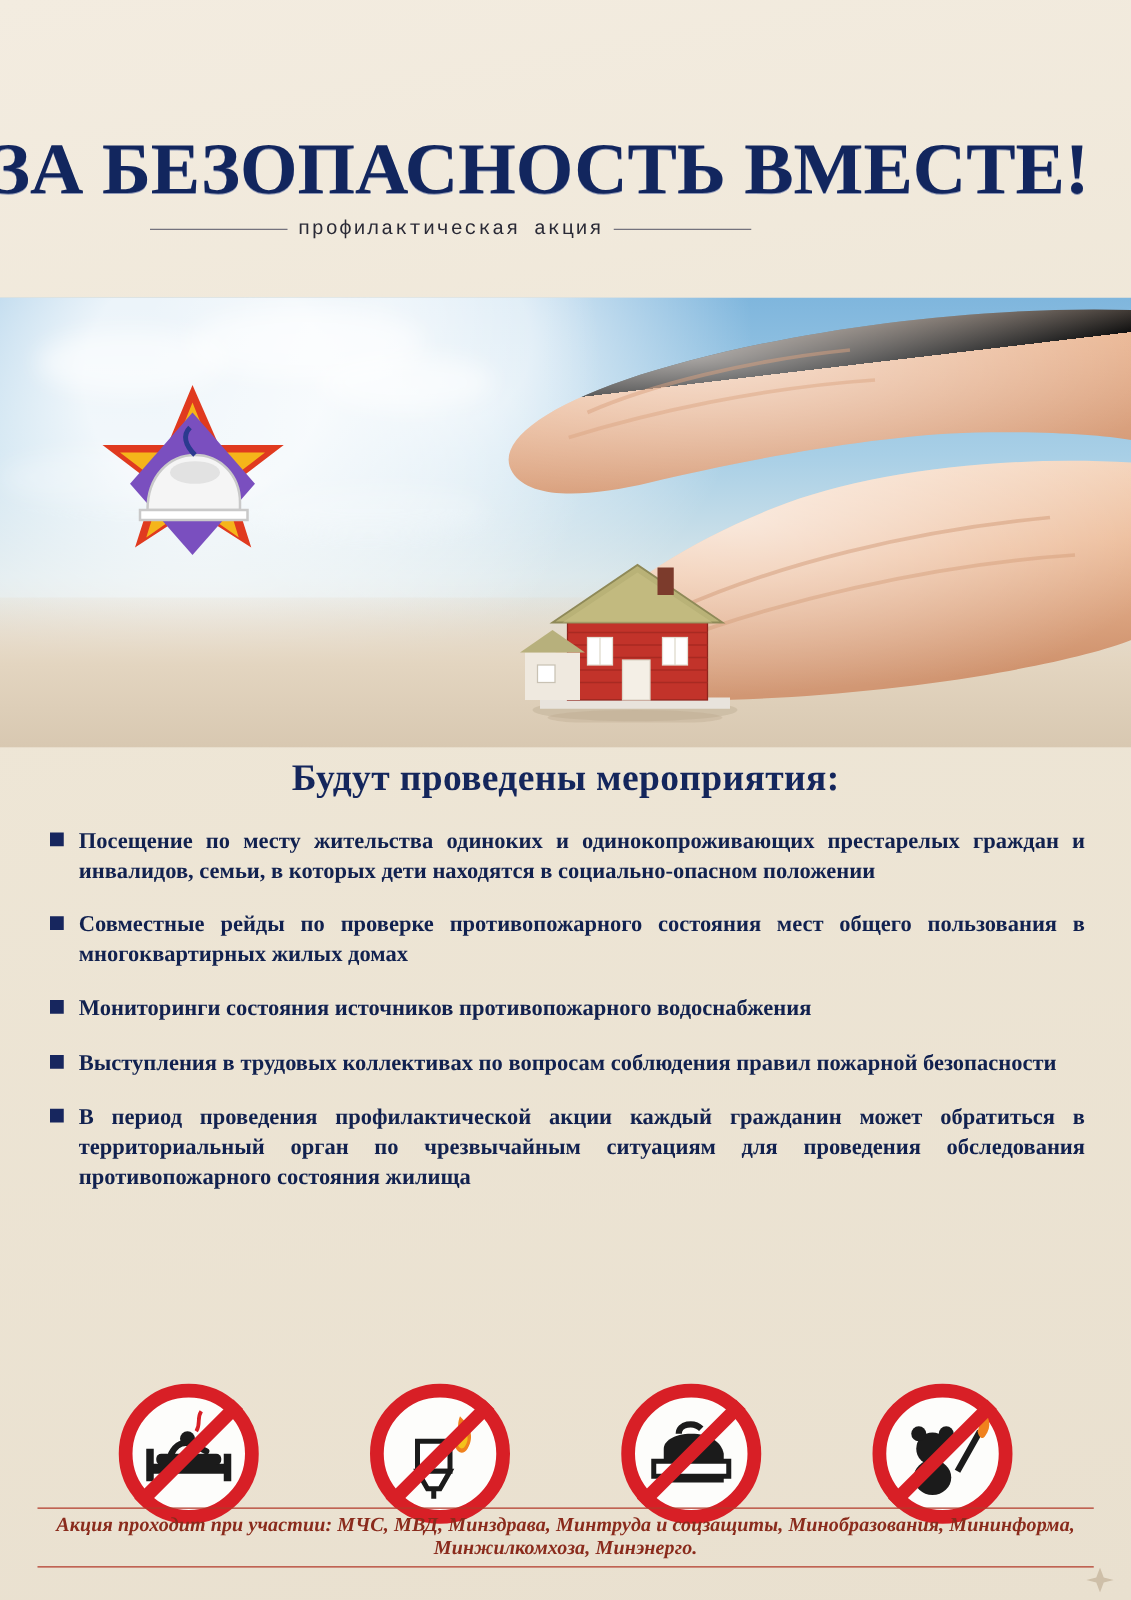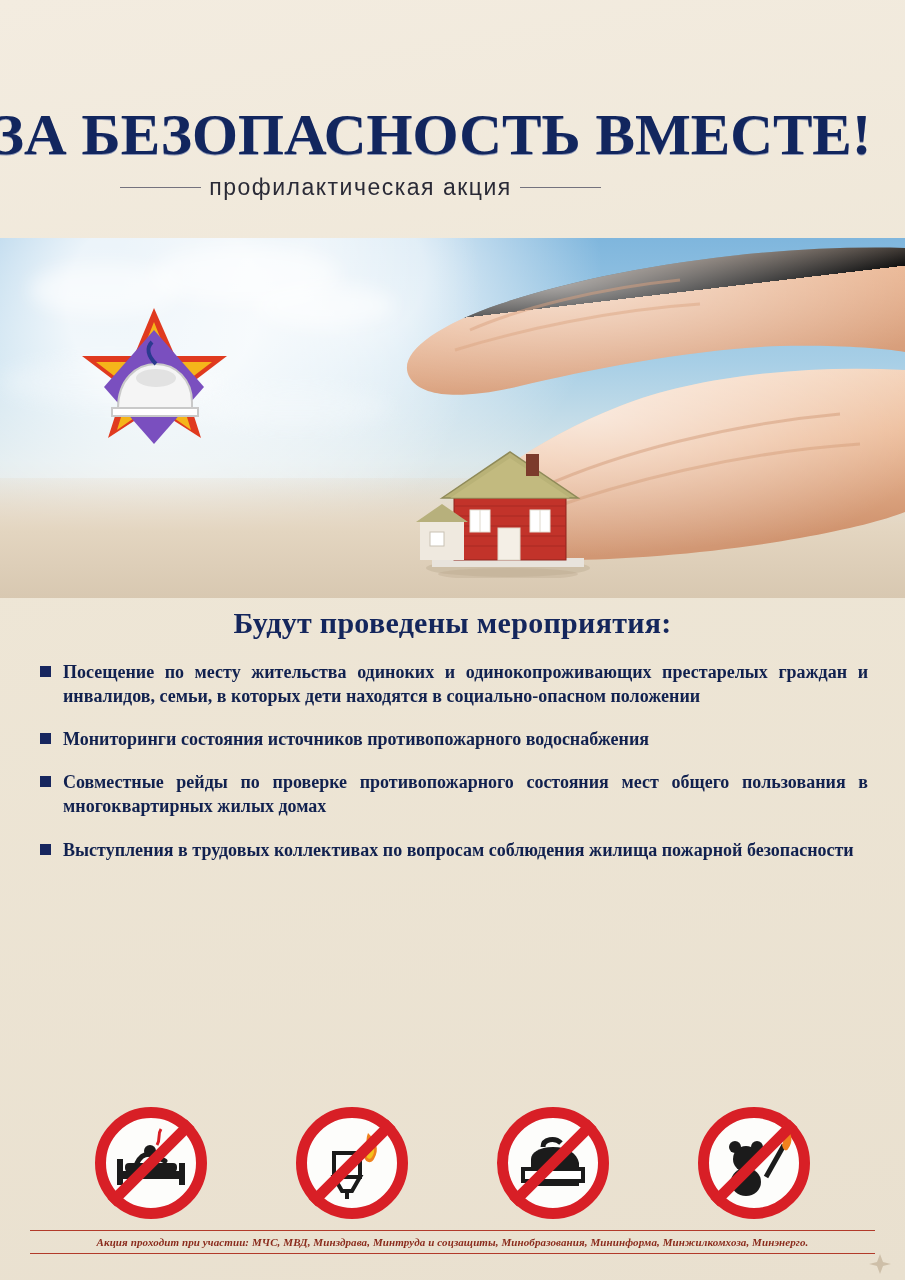--- a/index.html
+++ b/index.html
@@ -47,22 +47,22 @@
     gap: 8px;
     padding: 0 120px;
   }
   .sub-line {
     flex: 1;
     height: 1px;
     background: #4a4a5e;
     opacity: .75;
   }
   .subtitle {
-    font-family: Liberation Sans, sans-serif;
-    font-size: 23px;
+    font-family: Liberation Mono, monospace;
+    font-size: 16px;
     color: #2a2a36;
     letter-spacing: 1.5px;
     white-space: nowrap;
   }
 
   
   .photo {
     position: absolute;
     top: 238px;
     left: 0;
@@ -210,21 +210,21 @@
     height: 1px;
     background: #b23a2a;
   }
   .footer-rule.bottom {
     margin: 5px auto 0 auto;
   }
   .footer-text {
     font-family: "Liberation Serif", serif;
     font-style: italic;
     font-weight: bold;
-    font-size: 11px;
+    font-size: 16px;
     color: #8a2b1c;
     letter-spacing: .1px;
   }
   .corner-mark {
     position: absolute;
     right: 14px;
     bottom: 6px;
     width: 22px;
     height: 20px;
     opacity: .55;
@@ -345,29 +345,33 @@
 
   <div class="section-heading">Будут проведены мероприятия:</div>
 
   <div class="list">
     <div class="bullet-row">
       <div class="bullet-sq"></div>
       <div class="bullet-text">Посещение по месту жительства одиноких и одинокопроживающих престарелых граждан и инвалидов, семьи, в которых дети находятся в социально-опасном положении</div>
     </div>
     <div class="bullet-row">
       <div class="bullet-sq"></div>
-      <div class="bullet-text">Мониторинги состояния источников противопожарного водоснабжения</div>
+      <div class="bullet-text">Совместные рейды по проверке противопожарного состояния мест общего пользования в многоквартирных жилых домах</div>
     </div>
     <div class="bullet-row">
       <div class="bullet-sq"></div>
-      <div class="bullet-text">Совместные рейды по проверке противопожарного состояния мест общего пользования в многоквартирных жилых домах</div>
+      <div class="bullet-text">Мониторинги состояния источников противопожарного водоснабжения</div>
     </div>
     <div class="bullet-row">
       <div class="bullet-sq"></div>
-      <div class="bullet-text">Выступления в трудовых коллективах по вопросам соблюдения жилища пожарной безопасности</div>
+      <div class="bullet-text">Выступления в трудовых коллективах по вопросам соблюдения правил пожарной безопасности</div>
+    </div>
+    <div class="bullet-row">
+      <div class="bullet-sq"></div>
+      <div class="bullet-text">В период проведения профилактической акции каждый гражданин может обратиться в территориальный орган по чрезвычайным ситуациям для проведения обследования противопожарного состояния жилища</div>
     </div>
   </div>
 
   <div class="signs">
 
     <div class="sign">
       <div class="ring"></div>
       <svg class="glyph" viewBox="0 0 88 88">
         <rect x="12" y="52" width="64" height="8" fill="#1b1b1b"></rect>
         <rect x="10" y="40" width="6" height="26" fill="#1b1b1b"></rect>

